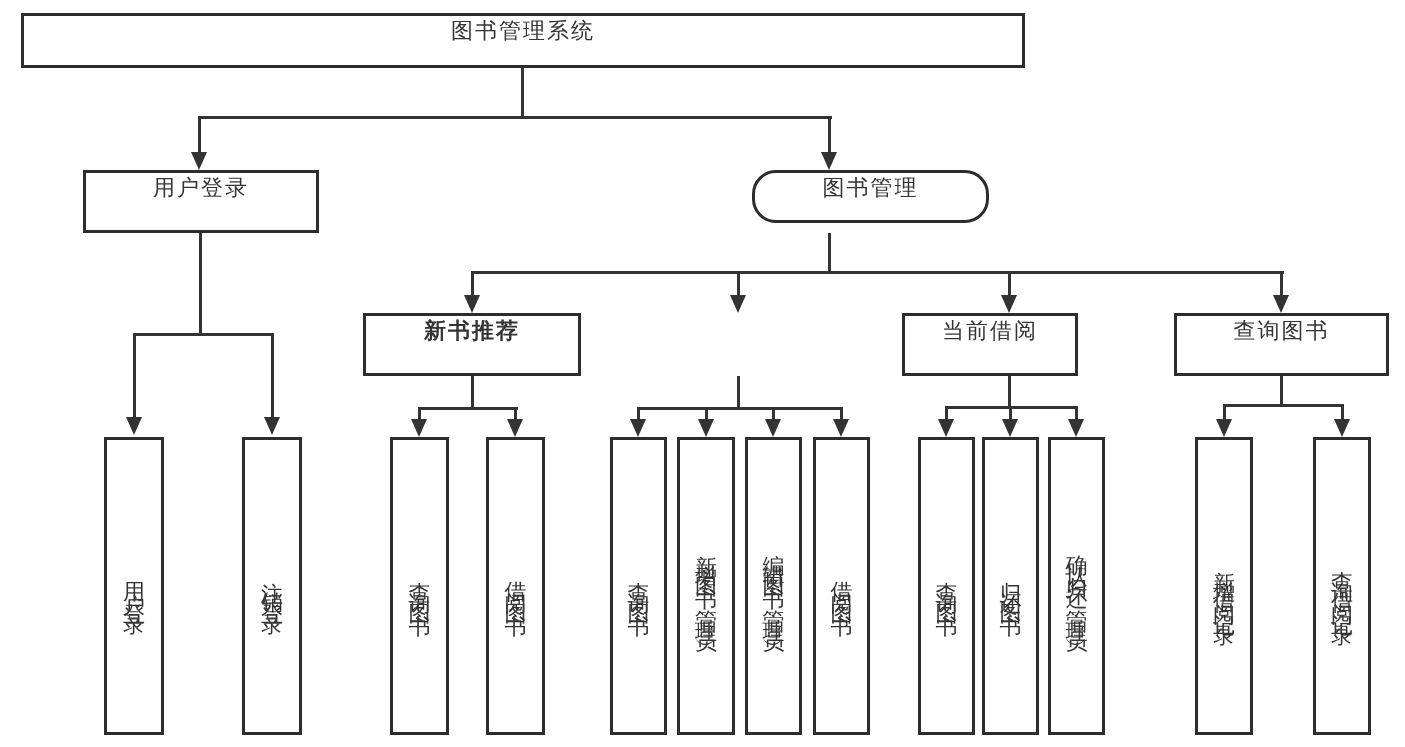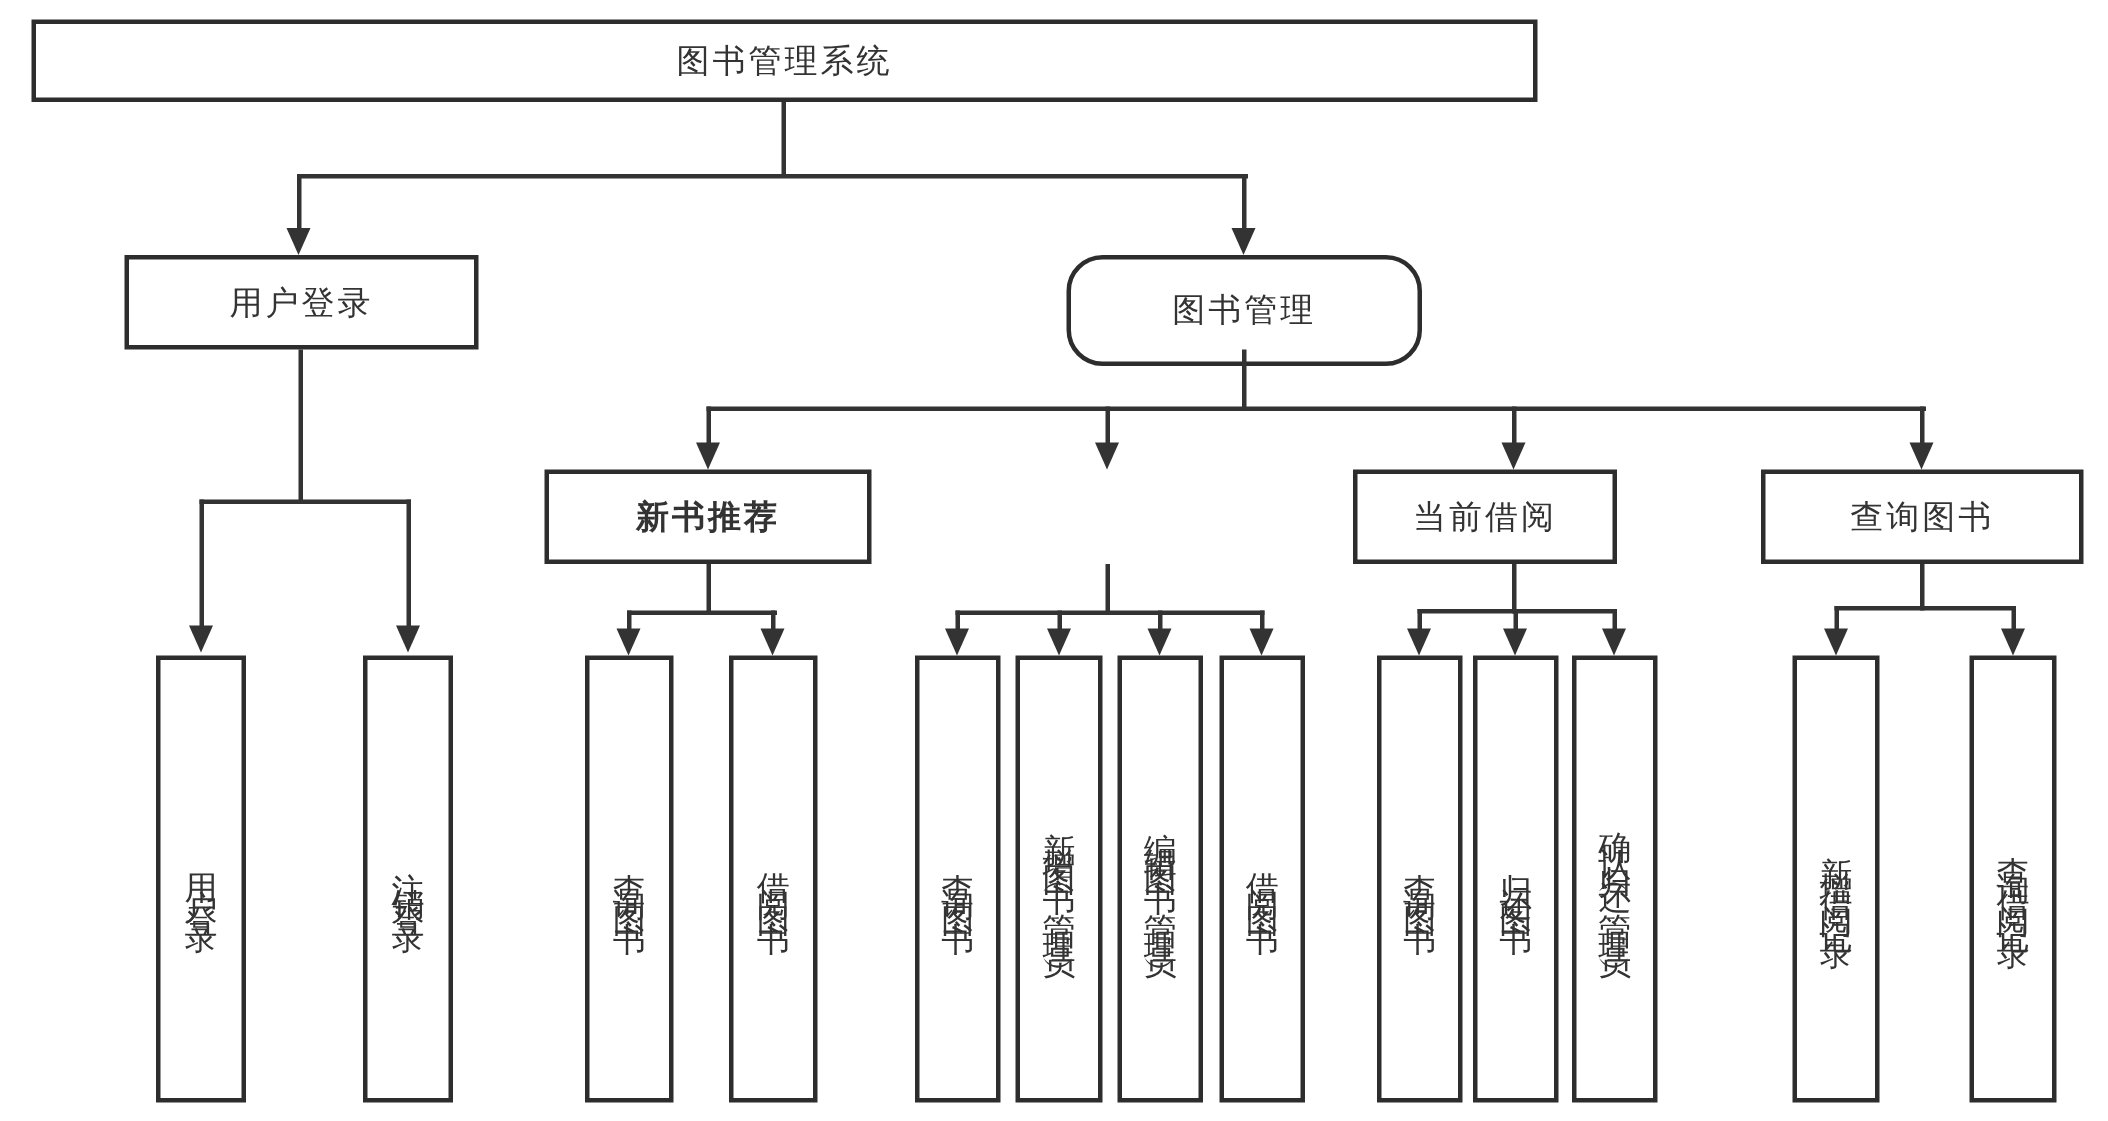--- a/index.html
+++ b/index.html
@@ -10,21 +10,21 @@
     --bg:#ffffff;
   }
   html,body{margin:0;padding:0;background:var(--bg);}
   #canvas{
     position:relative;width:1405px;height:747px;background:var(--bg);
     font-family:"Liberation Sans", sans-serif;overflow:hidden;
   }
   .box{
     position:absolute;box-sizing:border-box;background:#fff;
     border:3px solid var(--box-border);
-    display:flex;align-items:center;justify-content:center;
+    display:flex;justify-content:center;
     color:var(--text);font-size:22px;letter-spacing:2px;
   }
   .vbox{
     position:absolute;box-sizing:border-box;background:#fff;
     border:3px solid var(--box-border);
     display:flex;align-items:center;justify-content:center;
   }
   .vtext{
     writing-mode:vertical-rl;text-orientation:mixed;
     color:var(--text);font-size:22px;letter-spacing:11px;line-height:1;
@@ -47,21 +47,21 @@
 <div id="canvas">
 
   <div class="box" style="left:21px;top:13px;width:1004px;height:55px;">
     <span>图书管理系统</span>
   </div>
 
   <div class="box" style="left:83px;top:170px;width:236px;height:63px;">
     <span>用户登录</span>
   </div>
 
-  <div class="box" style="left:711px;top:170px;width:237px;height:74px;border-radius:24px;">
+  <div class="box" style="left:752px;top:170px;width:237px;height:53px;border-radius:24px;">
     <span>图书管理</span>
   </div>
 
   <div class="box" style="left:363px;top:313px;width:218px;height:63px;font-weight:bold;">
     <span>新书推荐</span>
   </div>
 
 
   <div class="box" style="left:902px;top:313px;width:176px;height:63px;">
     <span>当前借阅</span>

